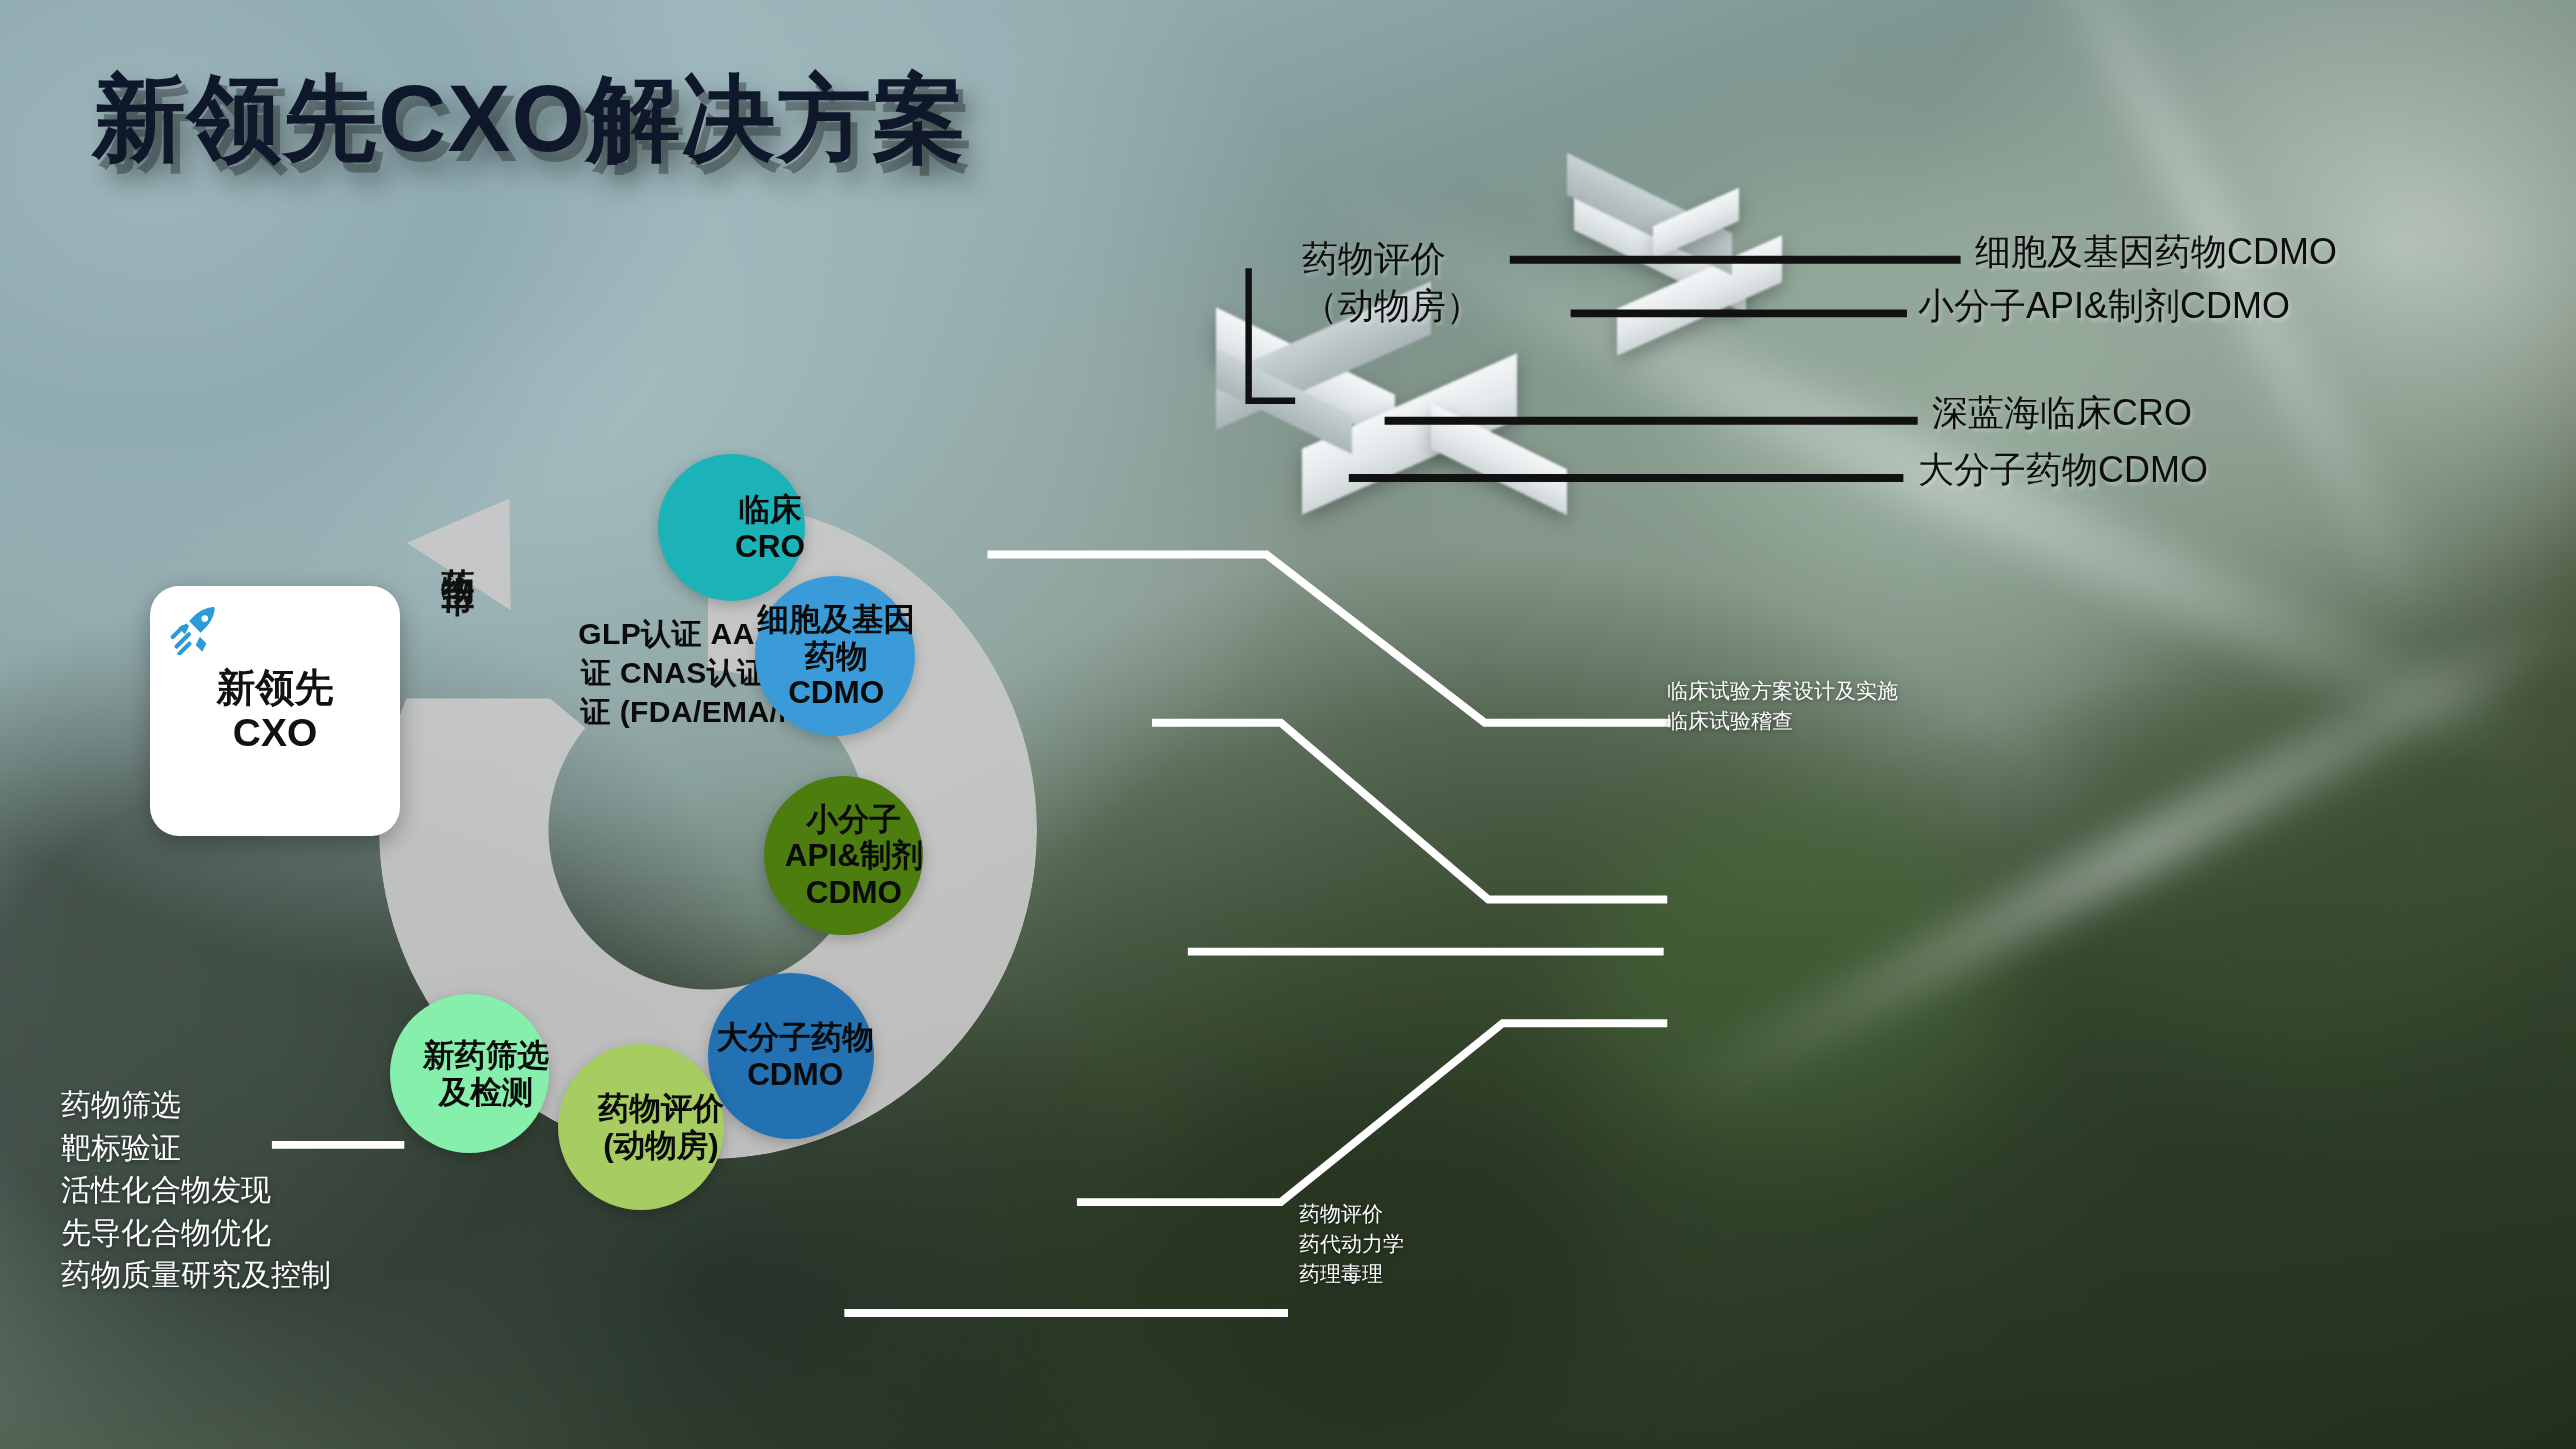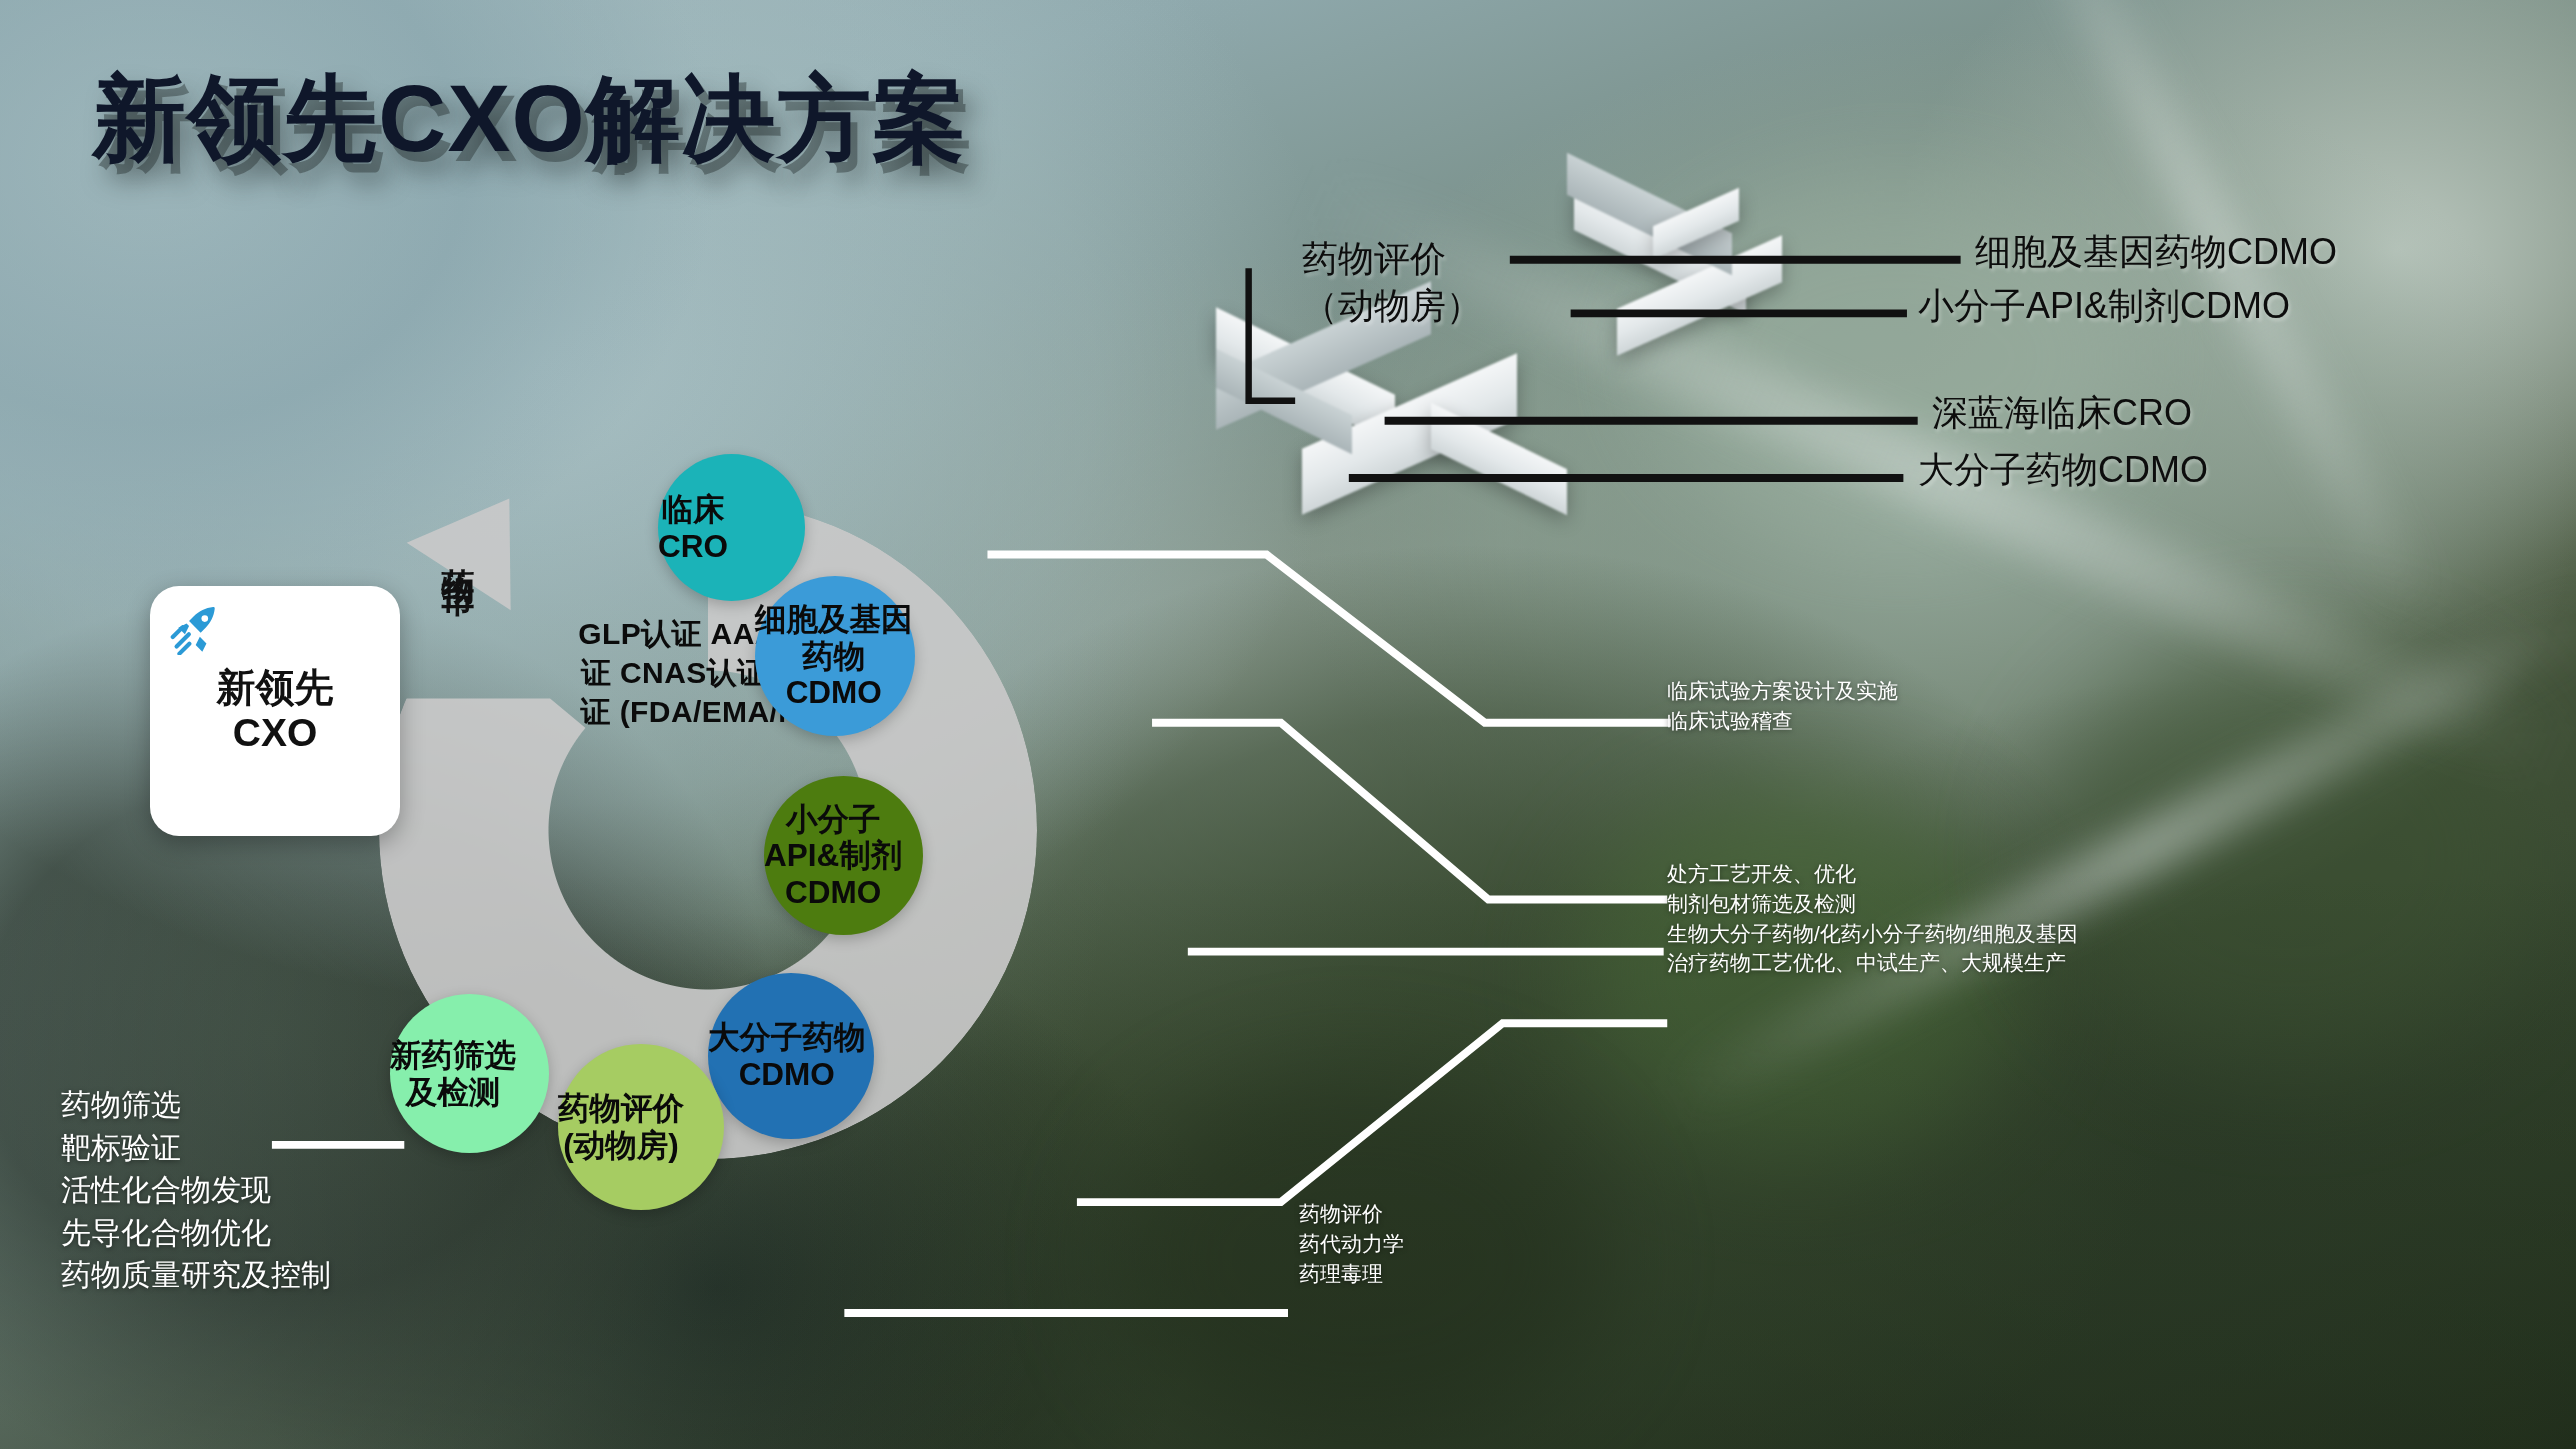--- a/index.html
+++ b/index.html
@@ -101,21 +101,21 @@
   .hub-t2 { font-size:39px; font-weight:bold; color:#111; line-height:1.15; }
 
   .certs {
     position:absolute; left:242px; top:185px; width:301px;
     text-align:center; font-size:30px; font-weight:bold; color:#0b0b0b;
     line-height:1.30; letter-spacing:0.4px;
   }
 
   .node {
     position:absolute; border-radius:50%;
-    display:flex; align-items:center; justify-content:flex-start; text-align:center;
+    display:flex; align-items:center; justify-content:flex-end; text-align:center;
     color:#0a0a0a; font-weight:bold; line-height:1.16;
     box-shadow:0 4.3px 14.3px rgba(0,0,0,.22);
   }
 
   
   #lines { position:absolute; inset:0; width:2576px; height:1449px; pointer-events:none; }
 
   .rtext {
     position:absolute; color:#fff; font-size:21px; line-height:1.42;
     text-shadow:0 1.4px 5px rgba(0,0,0,.55); white-space:pre-line;
@@ -244,22 +244,18 @@
   </div>
 
   <div class="ltext" style="left:61px;top:1084px;text-align:left;">药物筛选
 靶标验证
 活性化合物发现
 先导化合物优化
 药物质量研究及控制</div>
 
   <div class="rtext" style="left:1667px;top:676px;">临床试验方案设计及实施
 临床试验稽查</div>
-  <div class="rtext" style="left:1667px;top:859px;">处方工艺开发、优化
-制剂包材筛选及检测
-生物大分子药物/化药小分子药物/细胞及基因
-治疗药物工艺优化、中试生产、大规模生产</div>
   <div class="rtext" style="left:1299px;top:1199px;">药物评价
 药代动力学
 药理毒理</div>
 
 </div>
 
 
 </body></html>

